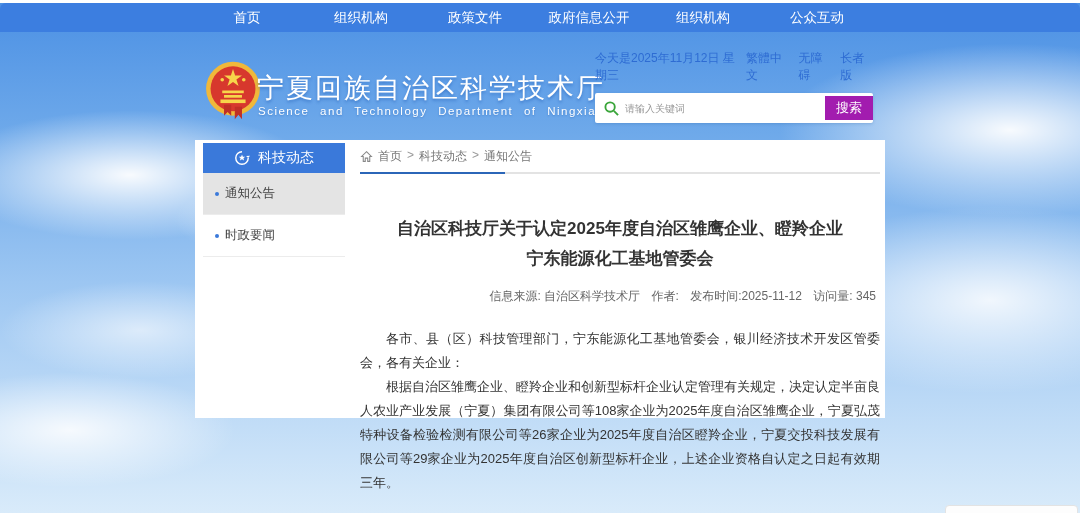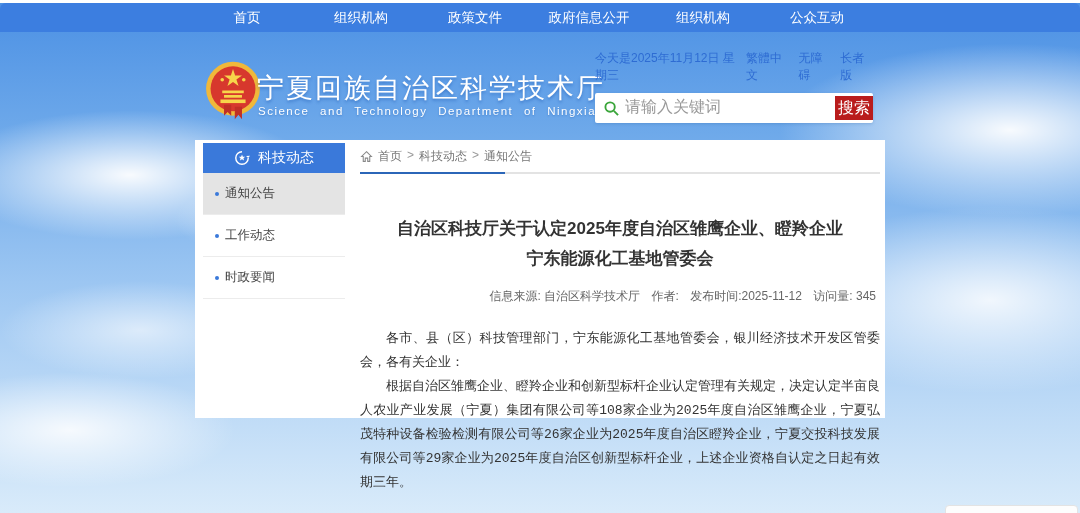--- a/index.html
+++ b/index.html
@@ -25,24 +25,24 @@
     letter-spacing:2px; text-shadow:0 2px 3px rgba(20,80,170,.45); white-space:nowrap; }
   .site-sub { position:absolute; left:258px; top:105px; color:#fff; font-size:11.5px; letter-spacing:1.5px;
     word-spacing:6px; text-shadow:0 1px 2px rgba(20,80,170,.4); white-space:nowrap; }
   .header-right { position:absolute; left:595px; top:50px; width:278px; }
   .info-row { display:flex; justify-content:center; align-items:center; font-size:12px; color:#2e6cd3; }
   .quick-links { display:flex; gap:9px; }
   .quick-links span { cursor:pointer; }
   .search-bar { margin-top:9px; height:30px; background:#fff; display:flex; align-items:center;
     border-radius:2px; overflow:hidden; box-shadow:0 1px 3px rgba(40,90,160,.25); }
   .search-bar svg { margin:0 6px 0 9px; flex:0 0 auto; }
-  .search-bar input { flex:1; border:none; outline:none; font-size:16px; color:#7f1d1d; height:100%;
-    font-family:Liberation Mono, monospace; }
+  .search-bar input { flex:1; border:none; outline:none; font-size:10px; color:#7f1d1d; height:100%;
+    font-family:Liberation Serif, serif; }
   .search-bar input::placeholder { color:#999; }
-  .search-btn { width:48px; height:24px; background:#b91c1c; color:#fff; border:none; font-size:16px;
+  .search-btn { width:48px; height:24px; background:#a21caf; color:#fff; border:none; font-size:13px;
     cursor:pointer; font-family:inherit; }
   
   .content { position:absolute; left:195px; top:140px; width:690px; height:278px; background:#fff; }
   .sidebar { position:absolute; left:8px; top:3px; width:142px; }
   .sidebar-head { height:30px; background:#3a79da; display:flex; align-items:center; justify-content:center;
     gap:8px; color:#fff; font-size:14px; }
   .sidebar-list { }
   .side-item { position:relative; height:42px; display:flex; align-items:center; padding-left:22px;
     font-size:12.5px; color:#444; border-bottom:1px solid #ececec; cursor:pointer; background:#fff; }
   .side-item .dot { position:absolute; left:12px; width:4px; height:4px; border-radius:50%; background:#3a79da; }
@@ -52,21 +52,21 @@
   .breadcrumb { display:flex; align-items:center; gap:5px; height:24px; font-size:12px; color:#777; }
   .breadcrumb .crumb { cursor:pointer; }
   .breadcrumb .sep { color:#999; }
   .crumb-rule { height:2px; margin-top:4px;
     background:linear-gradient(to right,#2b66b8 0,#2b66b8 145px,#e3e3e3 145px,#e3e3e3 100%); }
   .art-title { margin-top:40px; text-align:center; font-size:17px; font-weight:bold; color:#333;
     line-height:1.75; }
   .art-meta { margin-top:14px; text-align:right; font-size:12px; color:#666; }
   .art-meta span { margin:0 4px; }
   .art-body { margin-top:22px; }
-  .art-body p { font-size:13px; color:#333; line-height:1.85; text-indent:2em; text-align:justify;font-family:Liberation Mono, monospace; }
+  .art-body p { font-size:13px; color:#333; line-height:1.85; text-indent:2em; text-align:justify; }
   .attachments { margin-top:28px; margin-left:32px; display:flex; font-size:12.5px; color:#555; }
   .attach-label { flex:0 0 auto; line-height:2.1; }
   .attach-list div { line-height:2.1; cursor:pointer; }
   .widget-edge { position:absolute; left:945px; top:505px; width:133px; height:10px; background:#fdfdfd;
     border:1px solid #e3e3e3; border-radius:4px 4px 0 0; }
 </style>
 </head>
 <body>
 
 <div class="page">
@@ -137,24 +137,20 @@
         <span>科技动态</span>
       </div>
       <div class="sidebar-list">
 
 
           <div class="side-item active">
             <span class="dot"></span>
             <span>通知公告</span>
           </div>
 
-          <div class="side-item">
-            <span class="dot"></span>
-            <span>工作动态</span>
-          </div>
 
           <div class="side-item">
             <span class="dot"></span>
             <span>时政要闻</span>
           </div>
         </div>
     </aside>
 
     <main class="main">
       <div class="breadcrumb">

